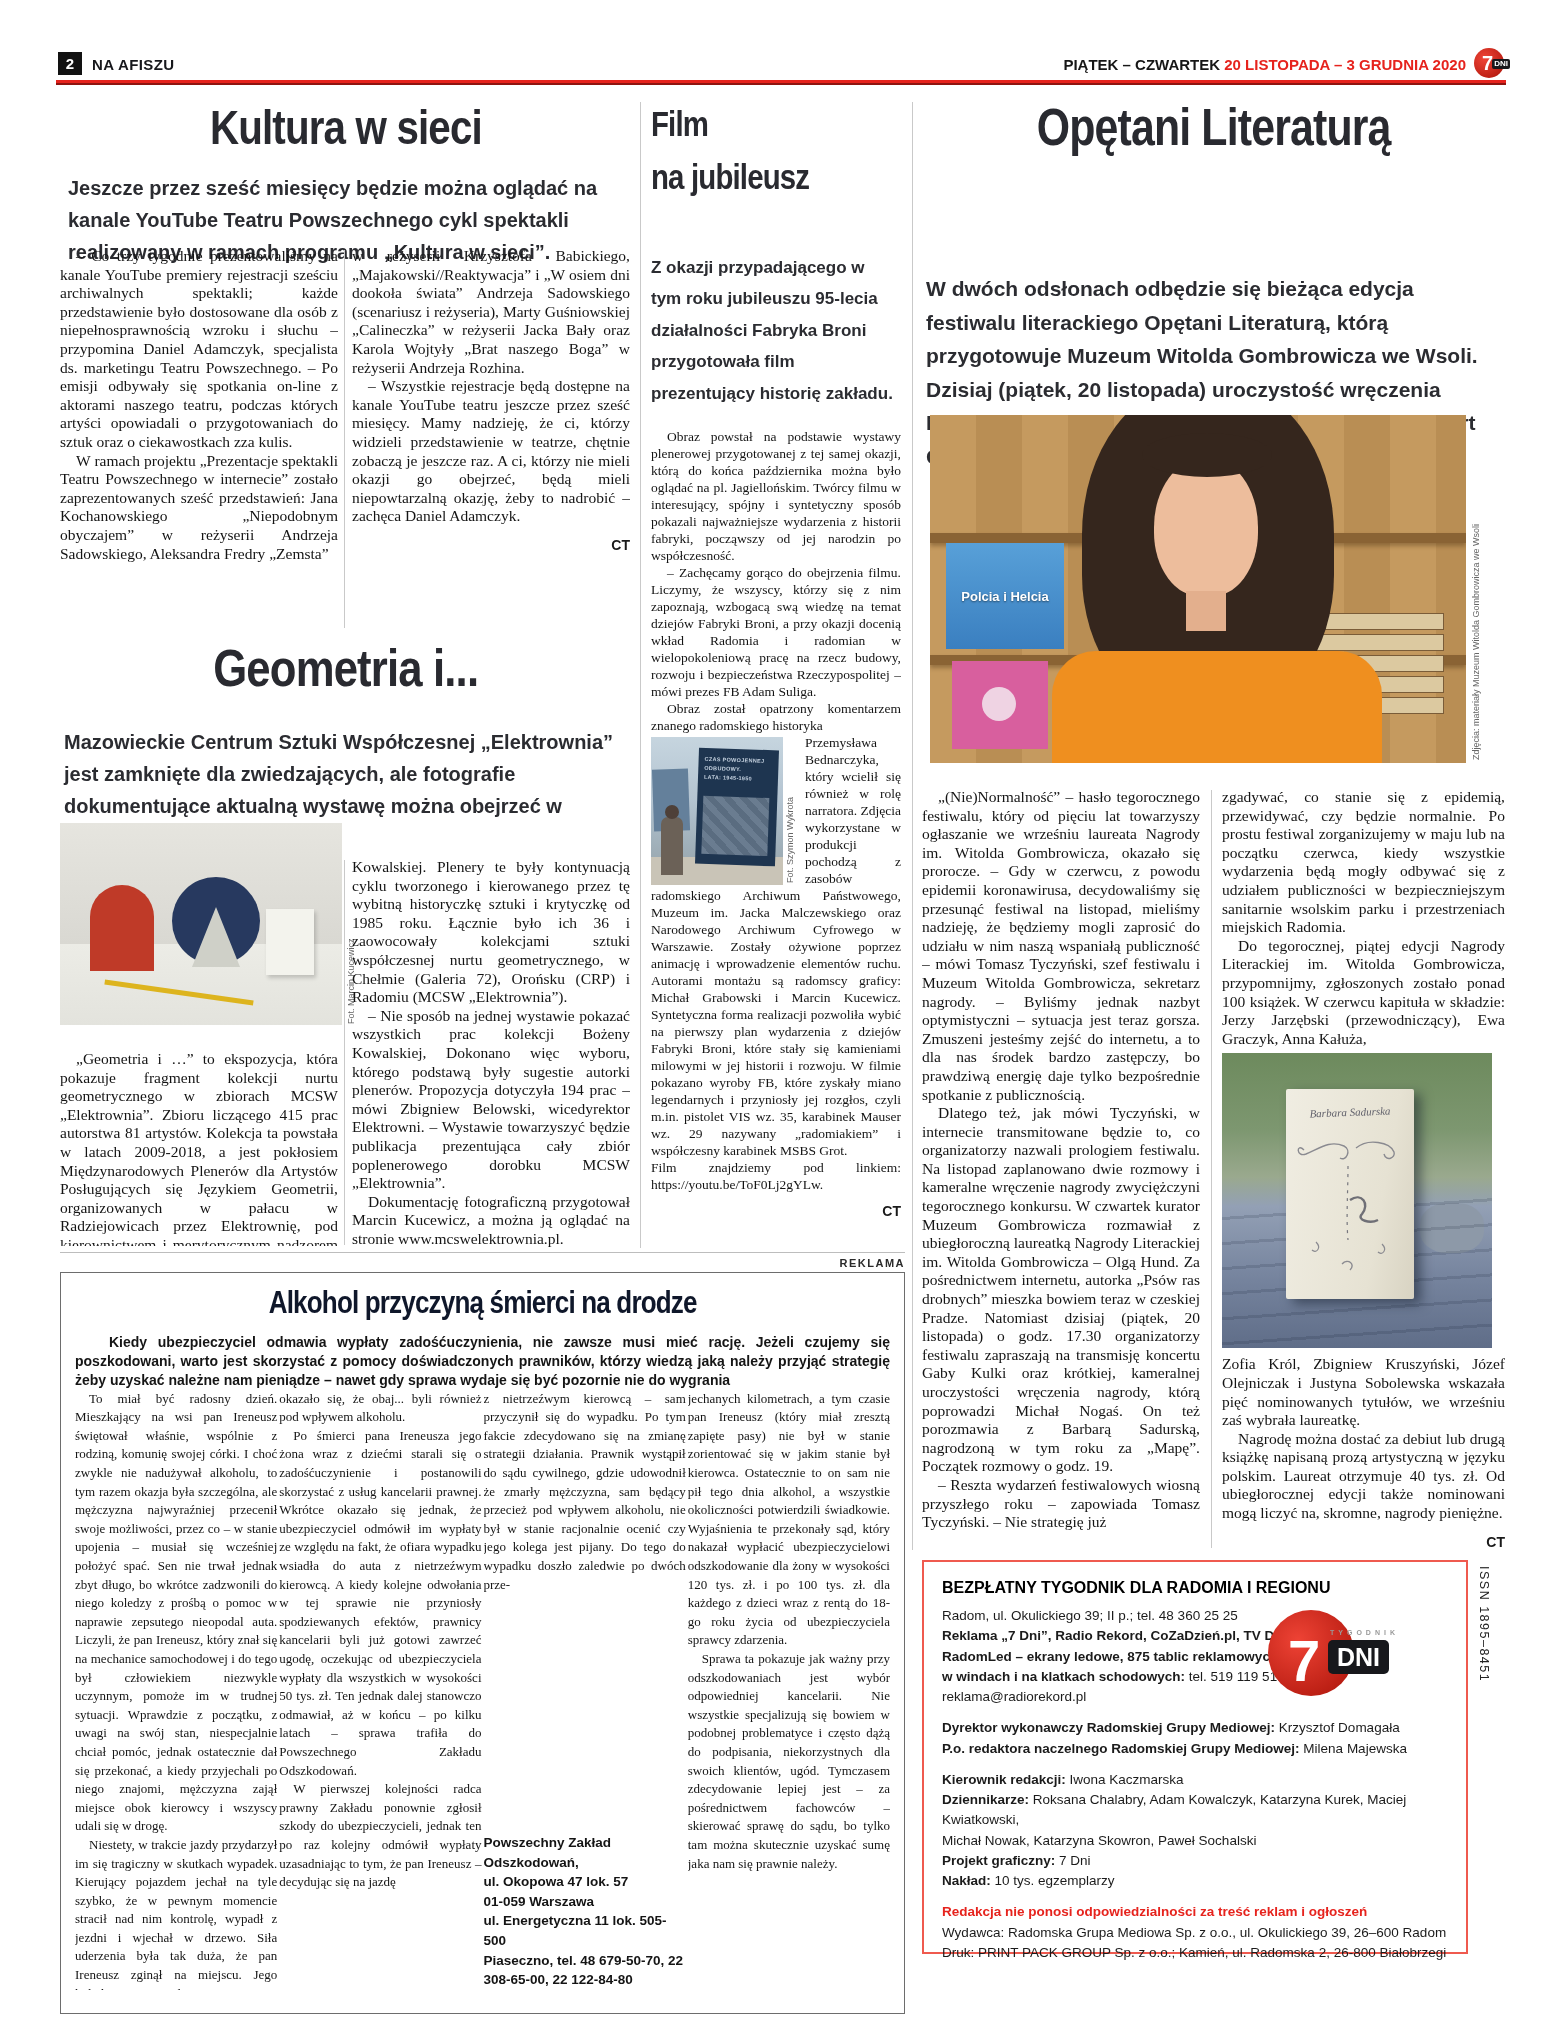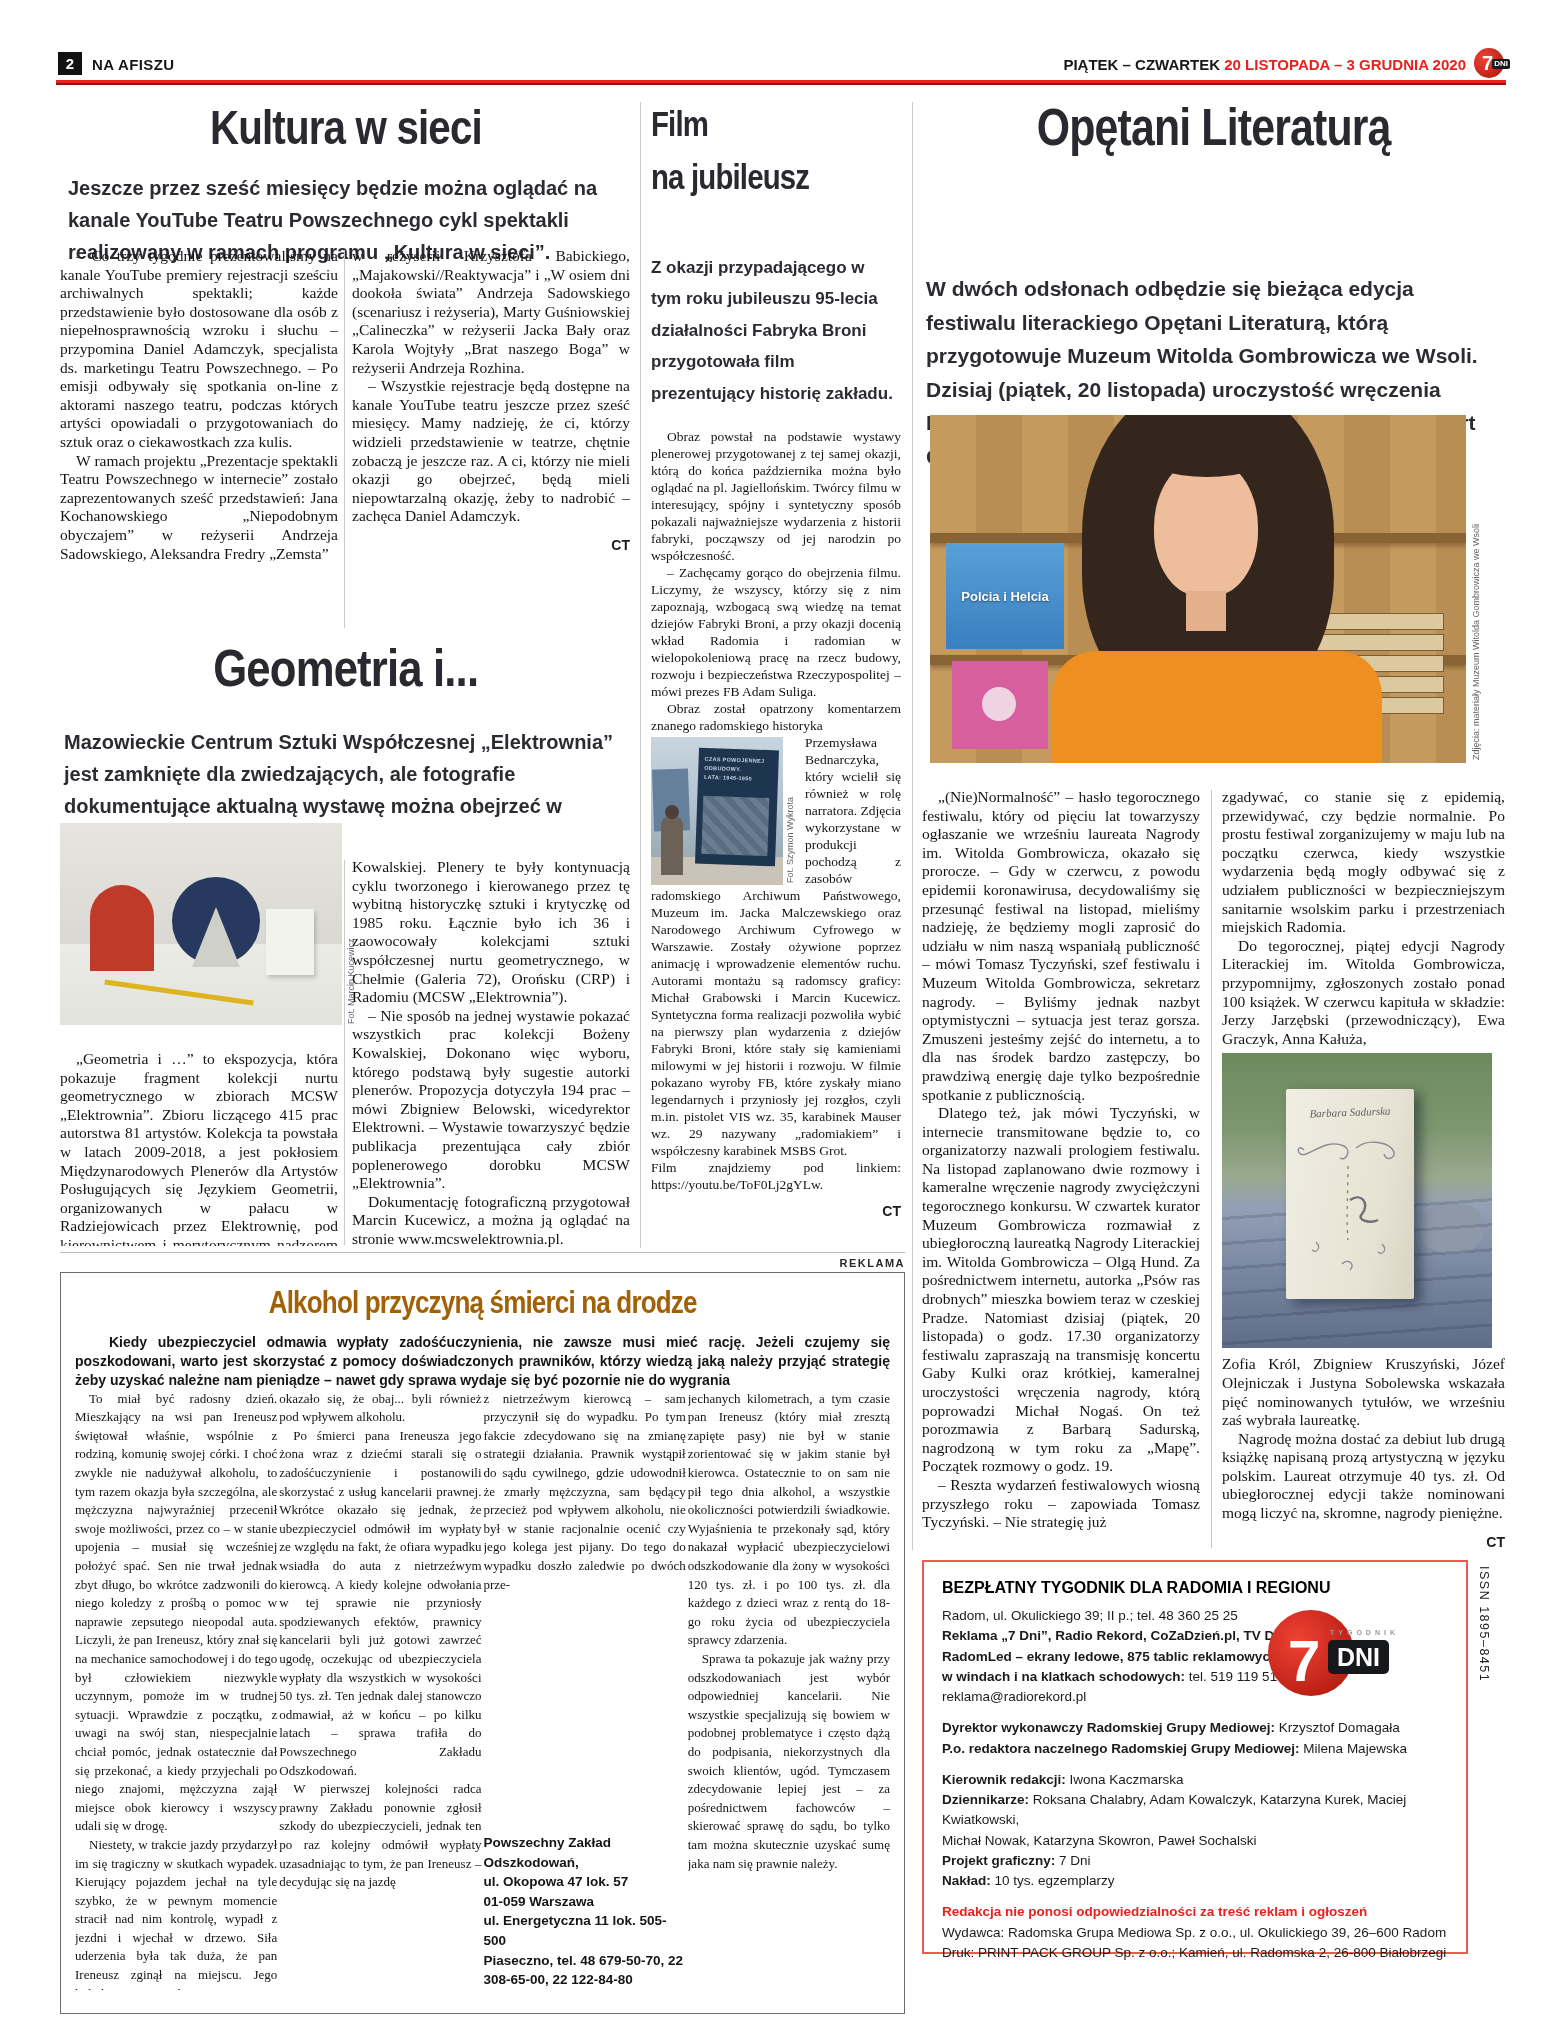--- a/index.html
+++ b/index.html
@@ -103,21 +103,21 @@
           background:repeating-linear-gradient(176deg,transparent 0 22px,rgba(10,20,40,.14) 22px 25px);}
   .o-rock{position:absolute;right:8px;top:150px;width:64px;height:50px;background:#8d99a8;border-radius:42%;}
   .o-cover{position:absolute;left:64px;top:36px;width:128px;height:210px;border-radius:2px;
            background:linear-gradient(100deg,#f0ede2 0%,#e6e2d3 70%,#d8d3c2 100%);
            box-shadow:7px 5px 12px rgba(15,25,40,.5);z-index:2;}
   .o-cover .auth{margin-top:14px;text-align:center;font-family:"Liberation Serif",serif;font-style:italic;
            font-size:11px;color:#62626c;transform:rotate(-2deg);}
   
   .ad{left:60px;top:1272px;width:845px;height:742px;border:1px solid #6d6d6d;box-sizing:border-box;
       padding:12px 14px 10px;}
-  .ad-title{text-align:center;color:#a16207;font-weight:bold;font-size:31px;}
+  .ad-title{text-align:center;color:#0f172a;font-weight:bold;font-size:31px;}
   .ad-lead{margin-top:12px;font-weight:bold;font-size:14px;line-height:1.35;text-align:justify;
            text-indent:34px;color:#151515;}
   .ad-cols{display:grid;grid-template-columns:repeat(4,1fr);gap:2px;margin-top:0;height:600px;}
   .ad-col{overflow:hidden;font-family:"Liberation Serif",serif;text-align:justify;font-size:13px;
           line-height:18.6px;color:#141414;}
   .ad-col .para{text-indent:14px;}
   .ad-col3{display:flex;flex-direction:column;}
   .ad-contact{margin-top:auto;font-family:Liberation Sans, sans-serif;font-weight:bold;font-size:13.5px;
               line-height:1.45;text-align:left;}
   

